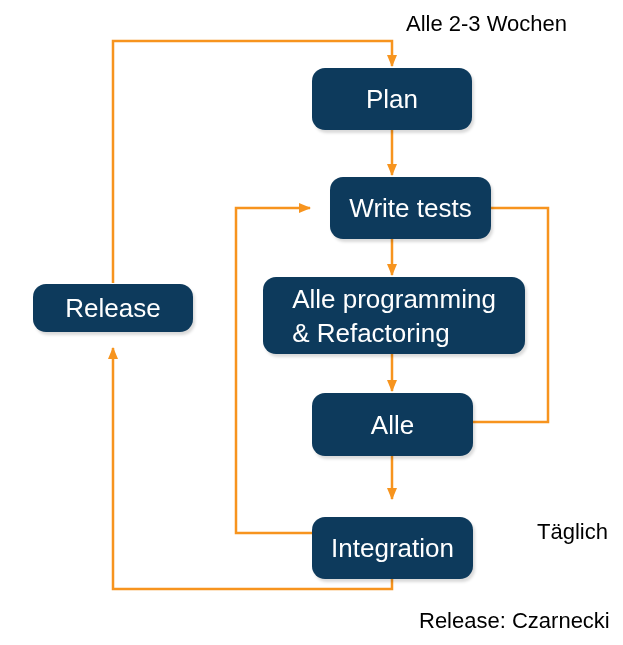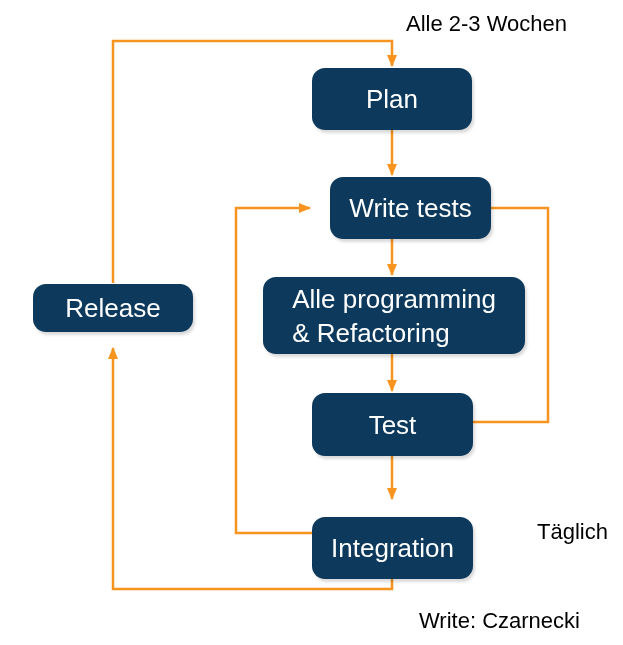--- a/index.html
+++ b/index.html
@@ -97,30 +97,30 @@
   </div>
 
   <div class="node" id="node-pair">
     <span>
       <span class="line">Alle programming</span>
       <span class="line">&amp; Refactoring</span>
     </span>
   </div>
 
   <div class="node" id="node-test">
-    <span>Test</span>
+    <span>Alle</span>
   </div>
 
   <div class="node" id="node-integration">
     <span>Integration</span>
   </div>
 
   <div class="node" id="node-release">
     <span>Release</span>
   </div>
 
   <div class="annotation" id="label-cycle">Alle 2-3 Wochen</div>
 
   <div class="annotation" id="label-daily">Täglich</div>
 
-  <div class="annotation" id="label-source">Write: Czarnecki</div>
+  <div class="annotation" id="label-source">Release: Czarnecki</div>
 
 </div>
 
 </body></html>

